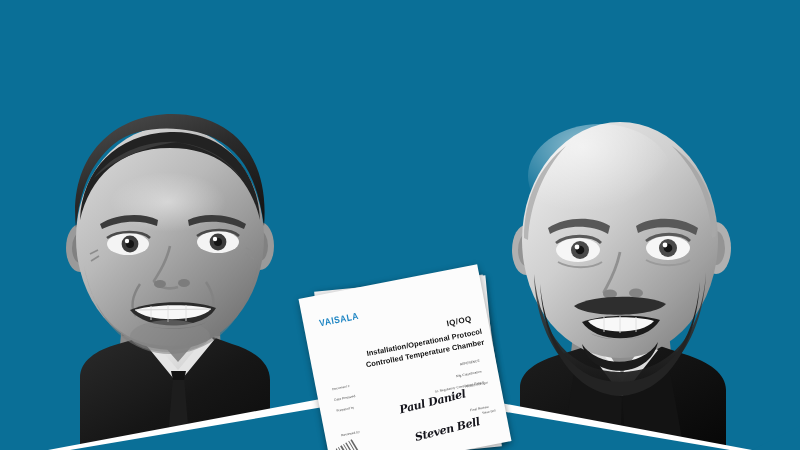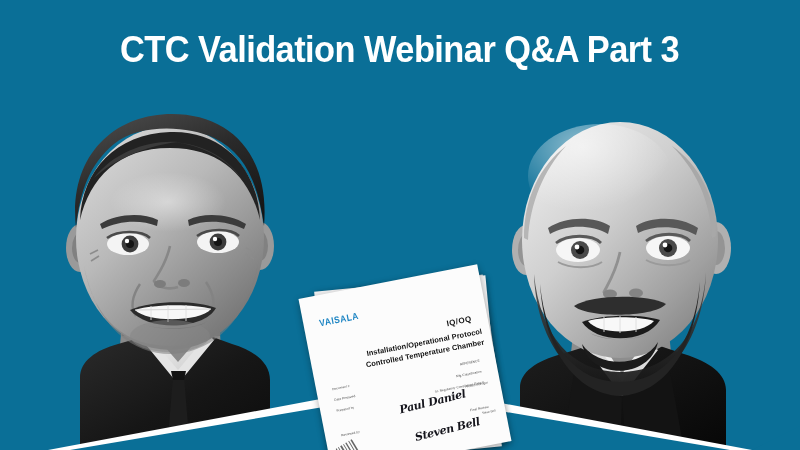--- a/index.html
+++ b/index.html
@@ -405,17 +405,14 @@
           <rect x="7.5" y="4" width="1.8" height="18"></rect>
           <rect x="11" y="4" width="0.8" height="18"></rect>
           <rect x="13.5" y="4" width="1.4" height="18"></rect>
           <rect x="17" y="4" width="0.9" height="18"></rect>
           <rect x="19.5" y="4" width="1.6" height="18"></rect>
         </g>
       </svg>
     </div>
   </div>
 
-  <div id="title-bar">
-    <span id="title-text">CTC Validation Webinar Q&amp;A Part 3</span>
-  </div>
 
 </div>
 
 </body></html>

